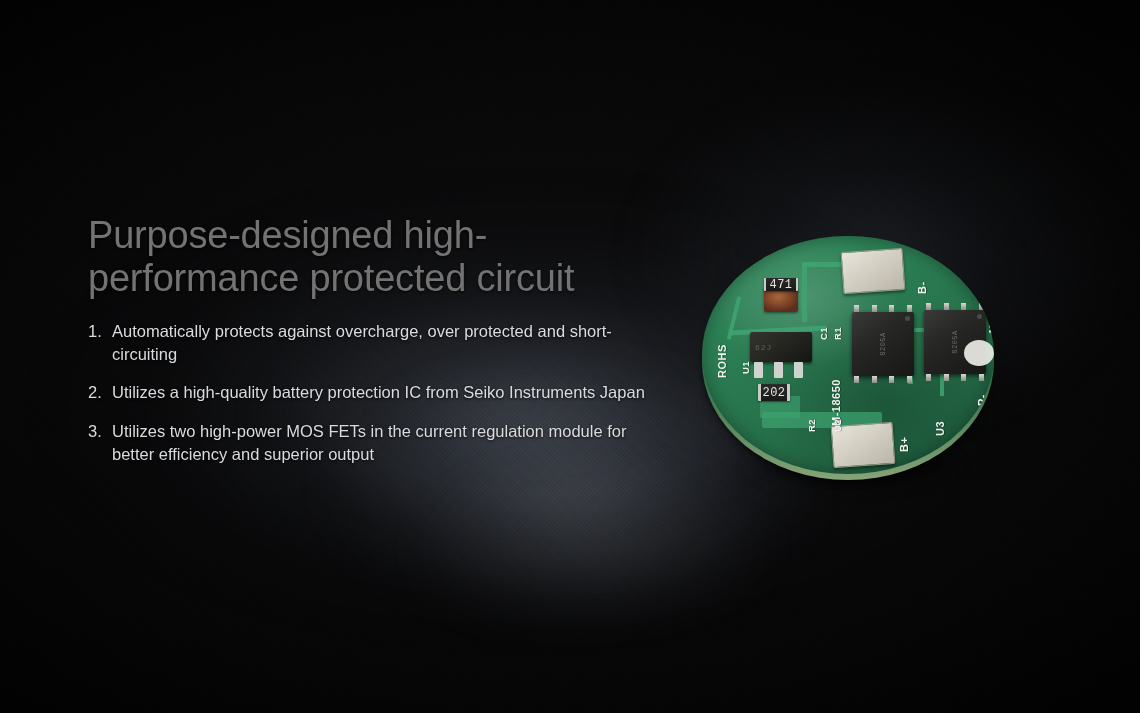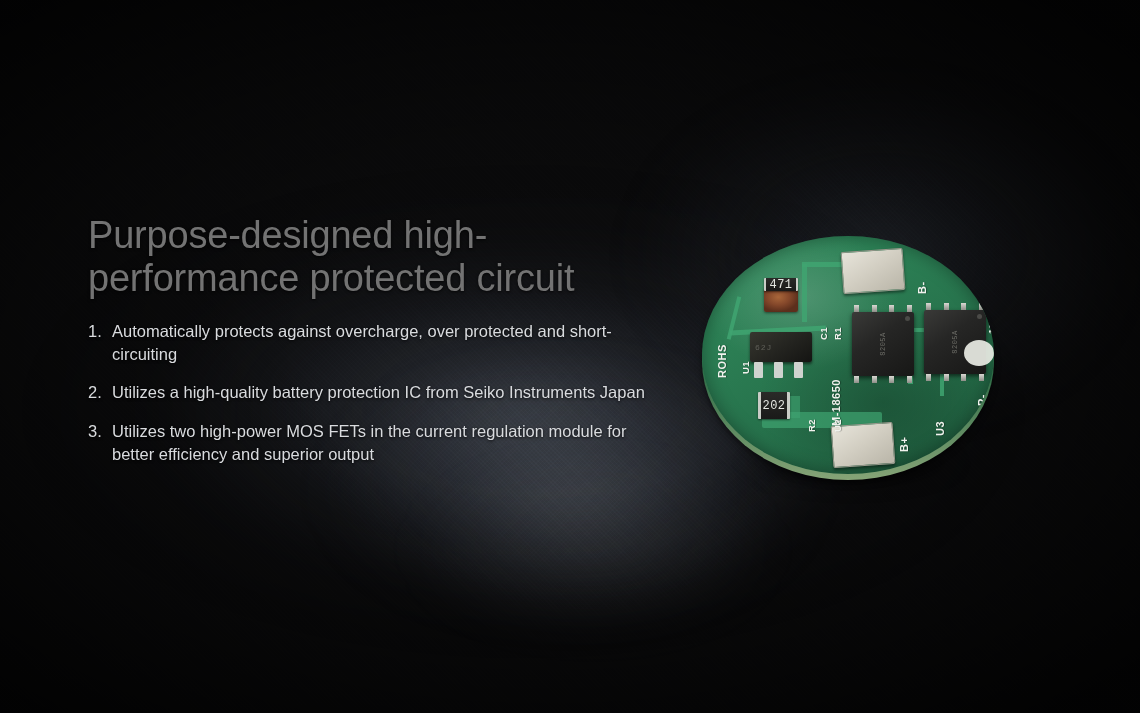--- a/index.html
+++ b/index.html
@@ -404,21 +404,21 @@
         <span>471</span>
       </div>
 
       <div class="sot" style="left:48px; top:96px; width:62px; height:30px;">
         <div class="sot-mark">62J</div>
       </div>
       <div class="pad" style="left:52px; top:126px; width:9px; height:16px;"></div>
       <div class="pad" style="left:72px; top:126px; width:9px; height:16px;"></div>
       <div class="pad" style="left:92px; top:126px; width:9px; height:16px;"></div>
 
-      <div class="res" style="left:56px; top:156px; width:32px; height:27px;">
+      <div class="res" style="left:56px; top:148px; width:32px; height:17px;">
         <span>202</span>
       </div>
 
       <div class="soic" style="left:150px; top:76px; width:62px; height:64px;">
         <div class="leads-top">
           <i></i>
             <i></i>
             <i></i>
             <i></i>
         </div>

